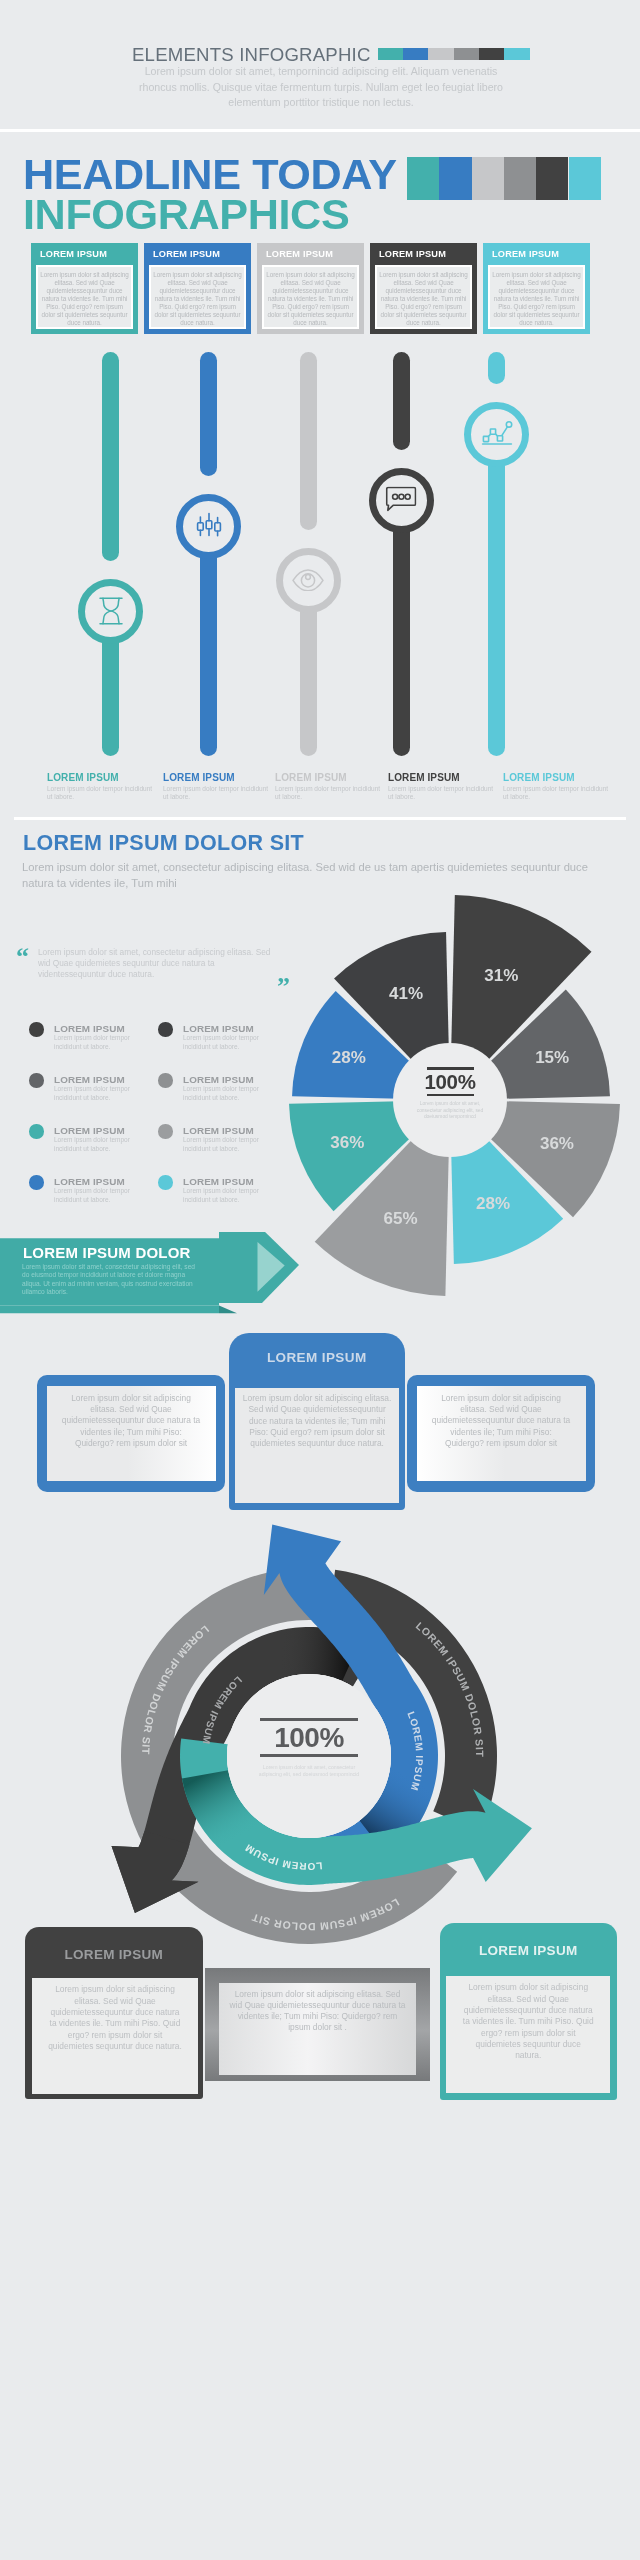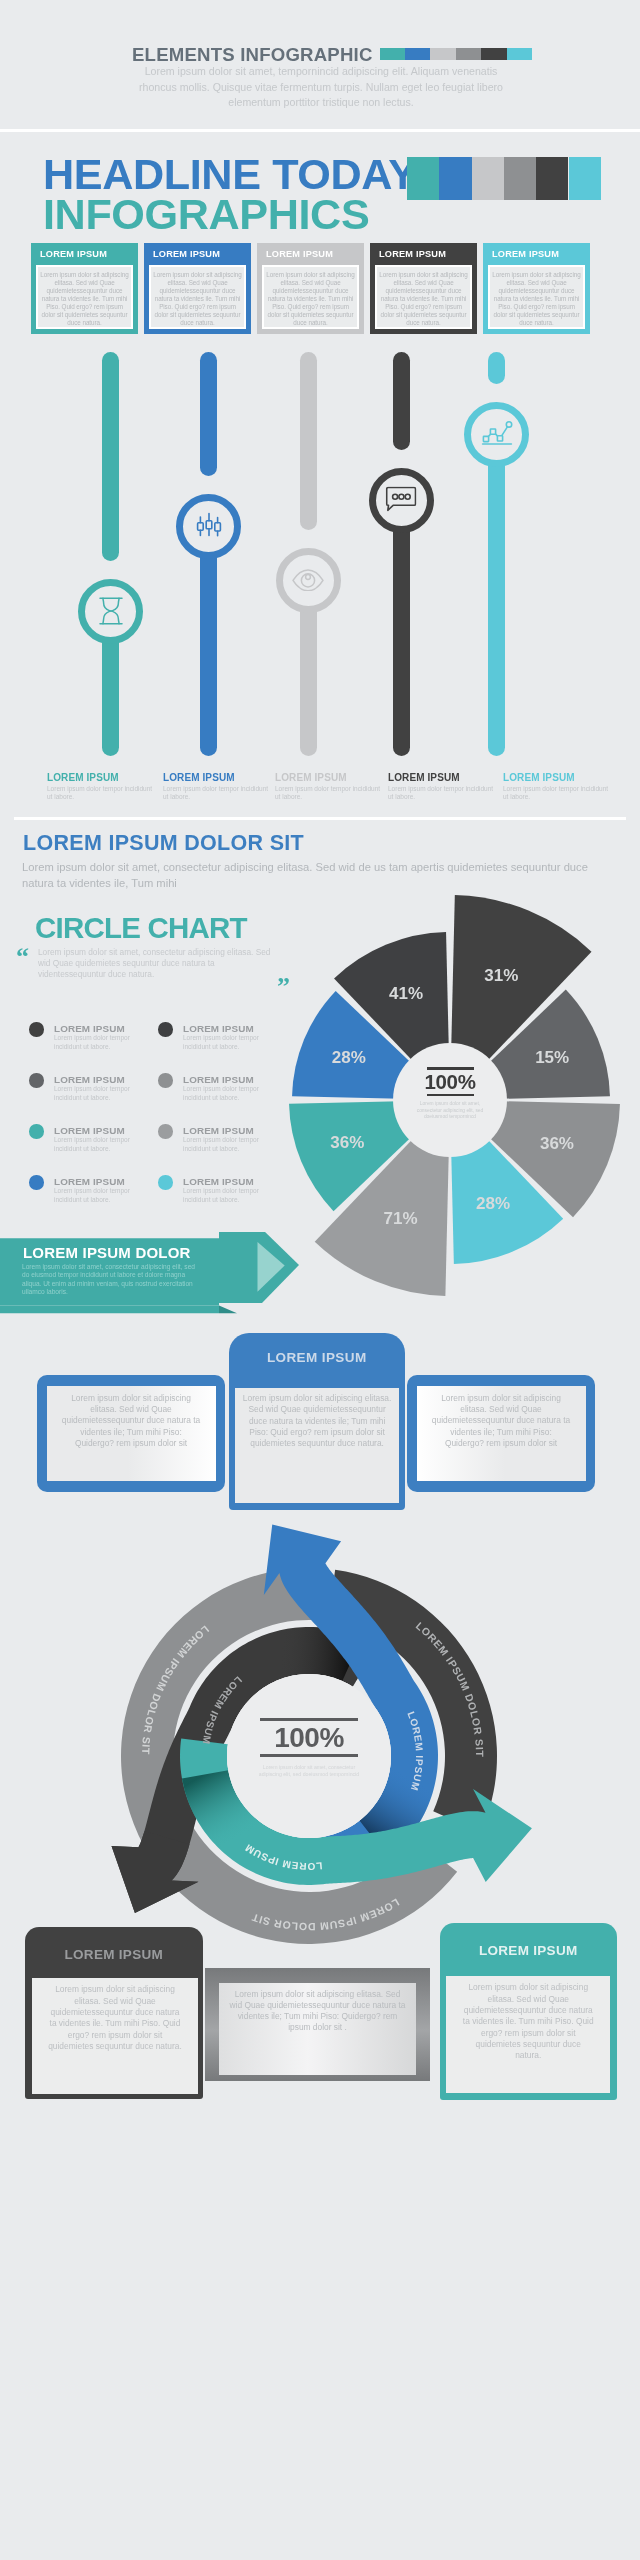--- a/index.html
+++ b/index.html
@@ -4,27 +4,27 @@
 <style>
   * { box-sizing: border-box; margin:0; padding:0; }
   html,body { width:640px; height:2560px; }
   body { background:#e9ebed; font-family:"Liberation Sans", sans-serif; overflow:hidden; position:relative; }
   .page { position:relative; width:640px; height:2560px; overflow:hidden; }
 
   
   #topbar { position:absolute; left:0; top:0; width:640px; height:130px; background:#e9ebed; }
   #topbar-divider { position:absolute; left:0; top:129px; width:640px; height:3px; background:#ffffff; }
   #top-title-row { position:absolute; left:132px; top:44px; width:420px; text-align:left; white-space:nowrap; }
-  #top-title { font-size:18.6px; color:#65707a; letter-spacing:0.2px; font-weight:700; display:inline-block; vertical-align:middle; font-family:"Liberation Sans", sans-serif; }
+  #top-title { font-size:18.6px; color:#65707a; letter-spacing:0.2px; font-weight:400; display:inline-block; vertical-align:middle; font-family:"Liberation Sans", sans-serif; }
   #top-swatches { display:inline-block; vertical-align:middle; margin-left:7px; margin-bottom:3px; font-size:0; }
   #top-swatches i { display:inline-block; width:25.4px; height:12px; vertical-align:top; }
   #top-sub { position:absolute; left:128px; top:64px; width:386px; text-align:center; font-size:10.6px; line-height:15.5px; color:#c5c8cb; }
 
   
-  #headline { position:absolute; left:23px; top:154px;margin-left:20px; }
+  #headline { position:absolute; left:23px; top:154px; }
   #headline .l1 { font-size:43.2px; font-weight:bold; color:#377cc2; letter-spacing:-0.4px; line-height:40px; }
   #headline .l2 { font-size:43.2px; font-weight:bold; color:#43b0ac; letter-spacing:-0.4px; line-height:40px; }
   #headline-swatches { position:absolute; left:407px; top:157px; width:194px; height:43px; }
   #headline-swatches i { position:absolute; top:0; width:32.3px; height:43px; }
 
   
   #cards { position:absolute; left:31px; top:243px; width:560px; height:91px; }
   .card { position:absolute; top:0; width:107px; height:91px; }
   .card .hd { height:21px; line-height:22px; padding-left:9px; font-size:9.2px; font-weight:bold; color:#ffffff; letter-spacing:0.2px; }
   .card .bd { position:absolute; left:5px; right:5px; top:22px; bottom:5px; background:#eaeced; border:2px solid #ffffff; padding:4px 1px 0 1px; overflow:hidden; }
@@ -223,21 +223,20 @@
       </div>
       <div class="tl-label" style="left: 503px;">
         <div class="t" style="color: rgb(91, 200, 216);">LOREM IPSUM</div>
         <div class="d">Lorem ipsum dolor  tempor incididunt ut labore.</div>
       </div>
     </div>
 <div id="tl-divider"></div>
 
 <div id="sec2-title">LOREM IPSUM DOLOR SIT</div>
 <div id="sec2-sub">Lorem ipsum dolor sit amet, consectetur adipiscing elitasa. Sed wid de us tam apertis quidemietes sequuntur duce natura ta videntes ile, Tum mihi</div>
-<div id="cc-title">CIRCLE CHART</div>
 <div class="qmark" id="qm1">“</div>
 <div id="cc-quote">Lorem ipsum dolor sit amet, consectetur adipiscing elitasa. Sed wid Quae quidemietes sequuntur duce natura ta videntessequuntur duce natura.</div>
 <div class="qmark" id="qm2">”</div>
 <div id="cc-legend">
       <div class="lg-item" style="left: 0px; top: 0px;">
         <span class="lg-dot" style="background: rgb(65, 65, 65);"></span>
         <span class="lg-t">LOREM IPSUM</span>
         <span class="lg-d">Lorem ipsum dolor  tempor incididunt ut labore.</span>
       </div>
       <div class="lg-item" style="left: 129px; top: 0px;">
@@ -284,21 +283,21 @@
         <path fill="#5bc8d8" d="M454.14 1104.34 L563.20 1218.67 A164 164 0 0 1 453.86 1263.95 L450.14 1106.00 Z"></path>
         <path fill="#9b9d9f" d="M449.86 1106.00 L445.38 1295.95 A196 196 0 0 1 314.71 1241.82 L445.86 1104.34 Z"></path>
         <path fill="#43b0ac" d="M445.66 1104.14 L333.51 1211.13 A161 161 0 0 1 289.04 1103.79 L444.00 1100.14 Z"></path>
         <path fill="#377cc2" d="M444.00 1099.86 L292.04 1096.28 A158 158 0 0 1 335.68 990.94 L445.66 1095.86 Z"></path>
         <path fill="#3f4042" d="M445.86 1095.66 L334.04 978.44 A168 168 0 0 1 446.04 932.05 L449.86 1094.00 Z"></path>
       </svg>
       <div class="pie-label" style="left: 501.264px; top: 976.237px;">31%</div>
       <div class="pie-label" style="left: 552.144px; top: 1057.69px;">15%</div>
       <div class="pie-label" style="left: 556.948px; top: 1144.3px;">36%</div>
       <div class="pie-label" style="left: 493.105px; top: 1204.07px;">28%</div>
-      <div class="pie-label" style="left: 400.527px; top: 1219.44px;">71%</div>
+      <div class="pie-label" style="left: 400.527px; top: 1219.44px;">65%</div>
       <div class="pie-label" style="left: 347.375px; top: 1142.51px;">36%</div>
       <div class="pie-label" style="left: 348.817px; top: 1058.09px;">28%</div>
       <div class="pie-label" style="left: 406.099px; top: 994.013px; text-align: right;">41%</div>
       <div id="pie-center" style="left: 393px; top: 1043px; width: 114px; height: 114px;">
         <div class="bar" style="margin-top:24px"></div>
         <div class="pct">100%</div>
         <div class="bar"></div>
         <div class="ctext">Lorem ipsum dolor sit amet, consectetur adipiscing elit, sed doeiusmod tempornincd</div>
       </div>
     </div>

